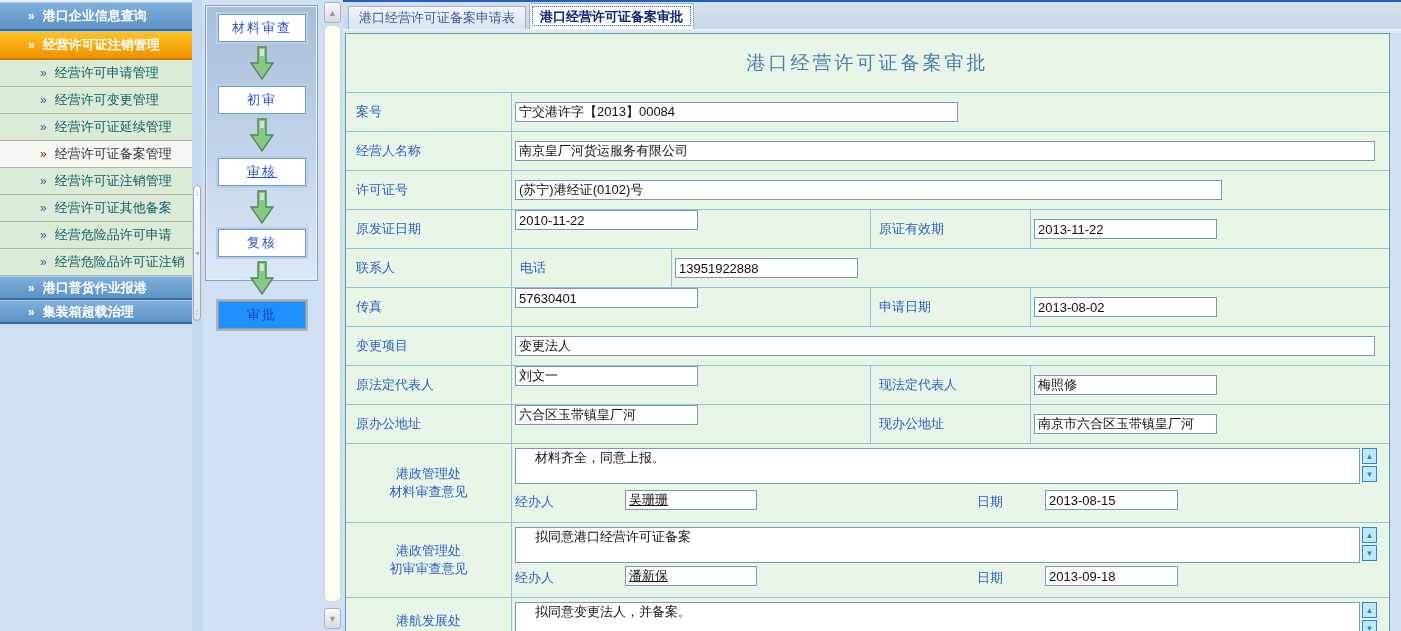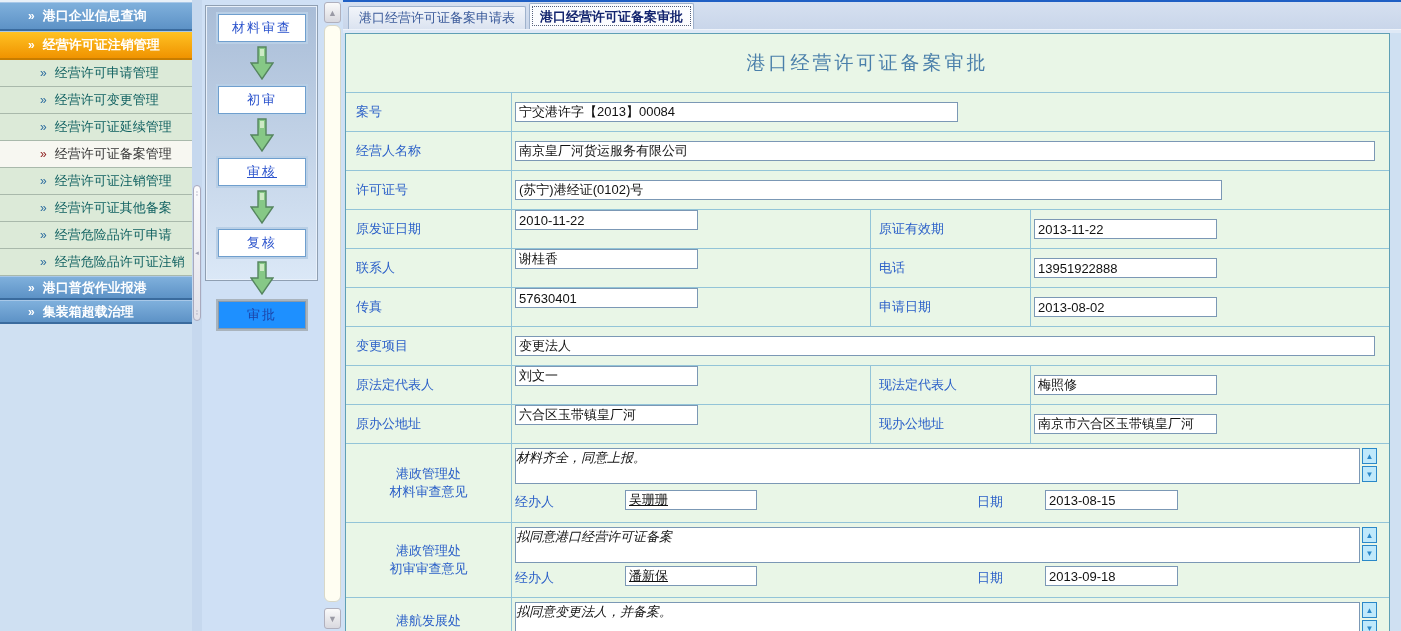--- a/index.html
+++ b/index.html
@@ -131,22 +131,22 @@
   .f-section.h75 { height:75px; }
   .sec-label {
     width:166px; border-right:1px solid #93c4d8; color:#2a5fc8; flex-shrink:0;
     display:flex; flex-direction:column; align-items:center; justify-content:center; line-height:18px;
   }
   .sec-label.topalign { justify-content:flex-start; padding-top:14px; }
   .sec-body { flex:1; position:relative; }
   textarea.fo {
     position:absolute; left:3px; top:4px; width:845px; height:36px;
     border:1px solid #7b98b5; background:#fff; resize:none; overflow:hidden;
-    font-size:13px; padding:1px 0; line-height:16px;
-    font-family:"Liberation Sans","DejaVu Sans",sans-serif; color:#111;font-style:italic;
+    font-size:13px; padding:1px 19px; line-height:16px;
+    font-family:"Liberation Sans","DejaVu Sans",sans-serif; color:#111;
   }
   .spin { position:absolute; left:850px; width:15px; height:16px;
     background:#bfe9fb; border:1px solid #2a88c8; color:#2a88c8;
     font-size:8px; display:flex; align-items:center; justify-content:center; cursor:pointer; }
   .op-row { position:absolute; left:0; top:46px; width:100%; height:22px; }
   .f-section.h75 .op-row { top:43px; }
   .op-row .olabel { position:absolute; left:3px; top:3px; color:#2a5fc8; }
   .op-row input.op { position:absolute; left:110px; top:0; width:132px;text-decoration:underline; }
   .op-row .dlabel { position:absolute; left:465px; top:3px; color:#2a5fc8; }
   .op-row input.dt { position:absolute; left:530px; top:0; width:133px; }
@@ -291,23 +291,20 @@
         <input class="fi w-short" value="2010-11-22" style="">
       </div>
       <div class="f-label2">原证有效期</div>
       <div class="f-val">
         <input class="fi w-short" value="2013-11-22" style="">
       </div>
     </div>
 
     <div class="f-row">
       <div class="f-label">联系人</div>
-      <div class="f-val1">
-        <input class="fi w-short" value="谢桂香" style="">
-      </div>
       <div class="f-label2">电话</div>
       <div class="f-val">
         <input class="fi w-short" value="13951922888" style="">
       </div>
     </div>
 
     <div class="f-row">
       <div class="f-label">传真</div>
       <div class="f-val1">
         <input class="fi w-short" value="57630401" style="">

